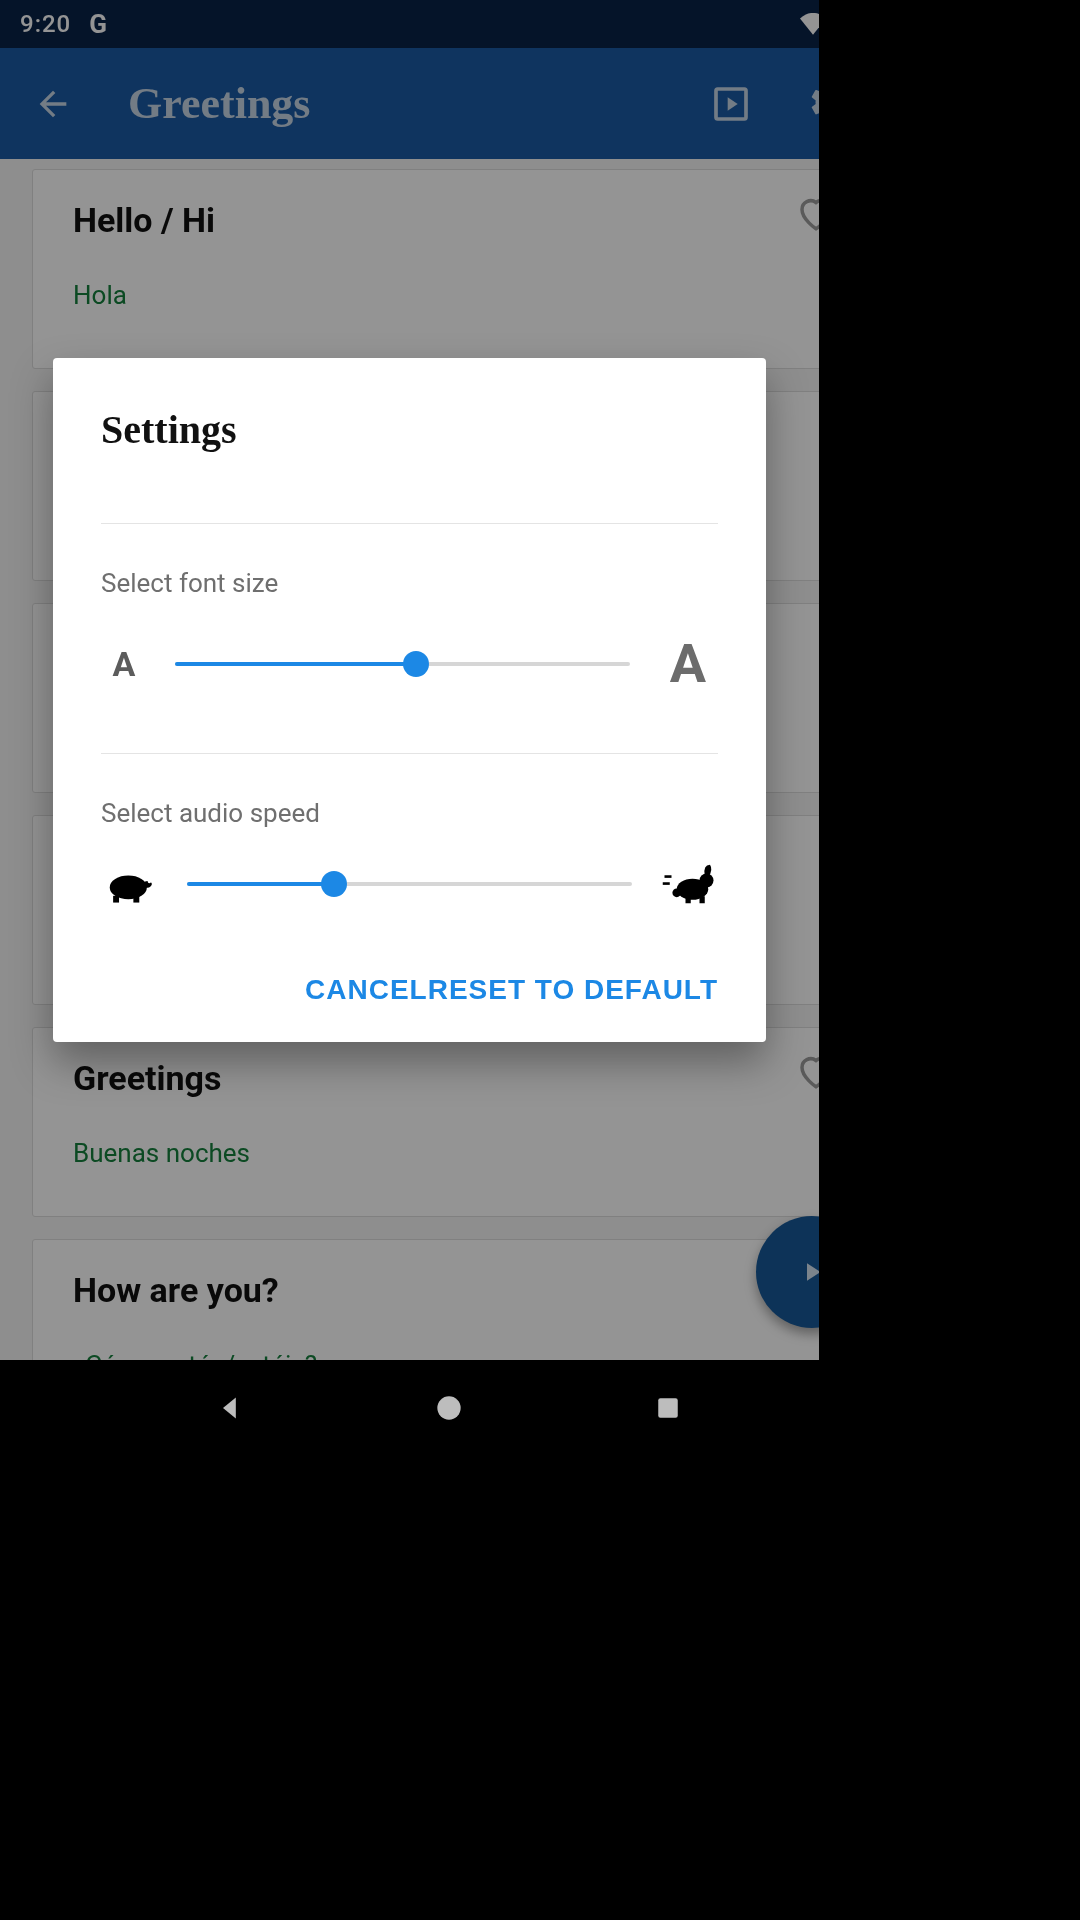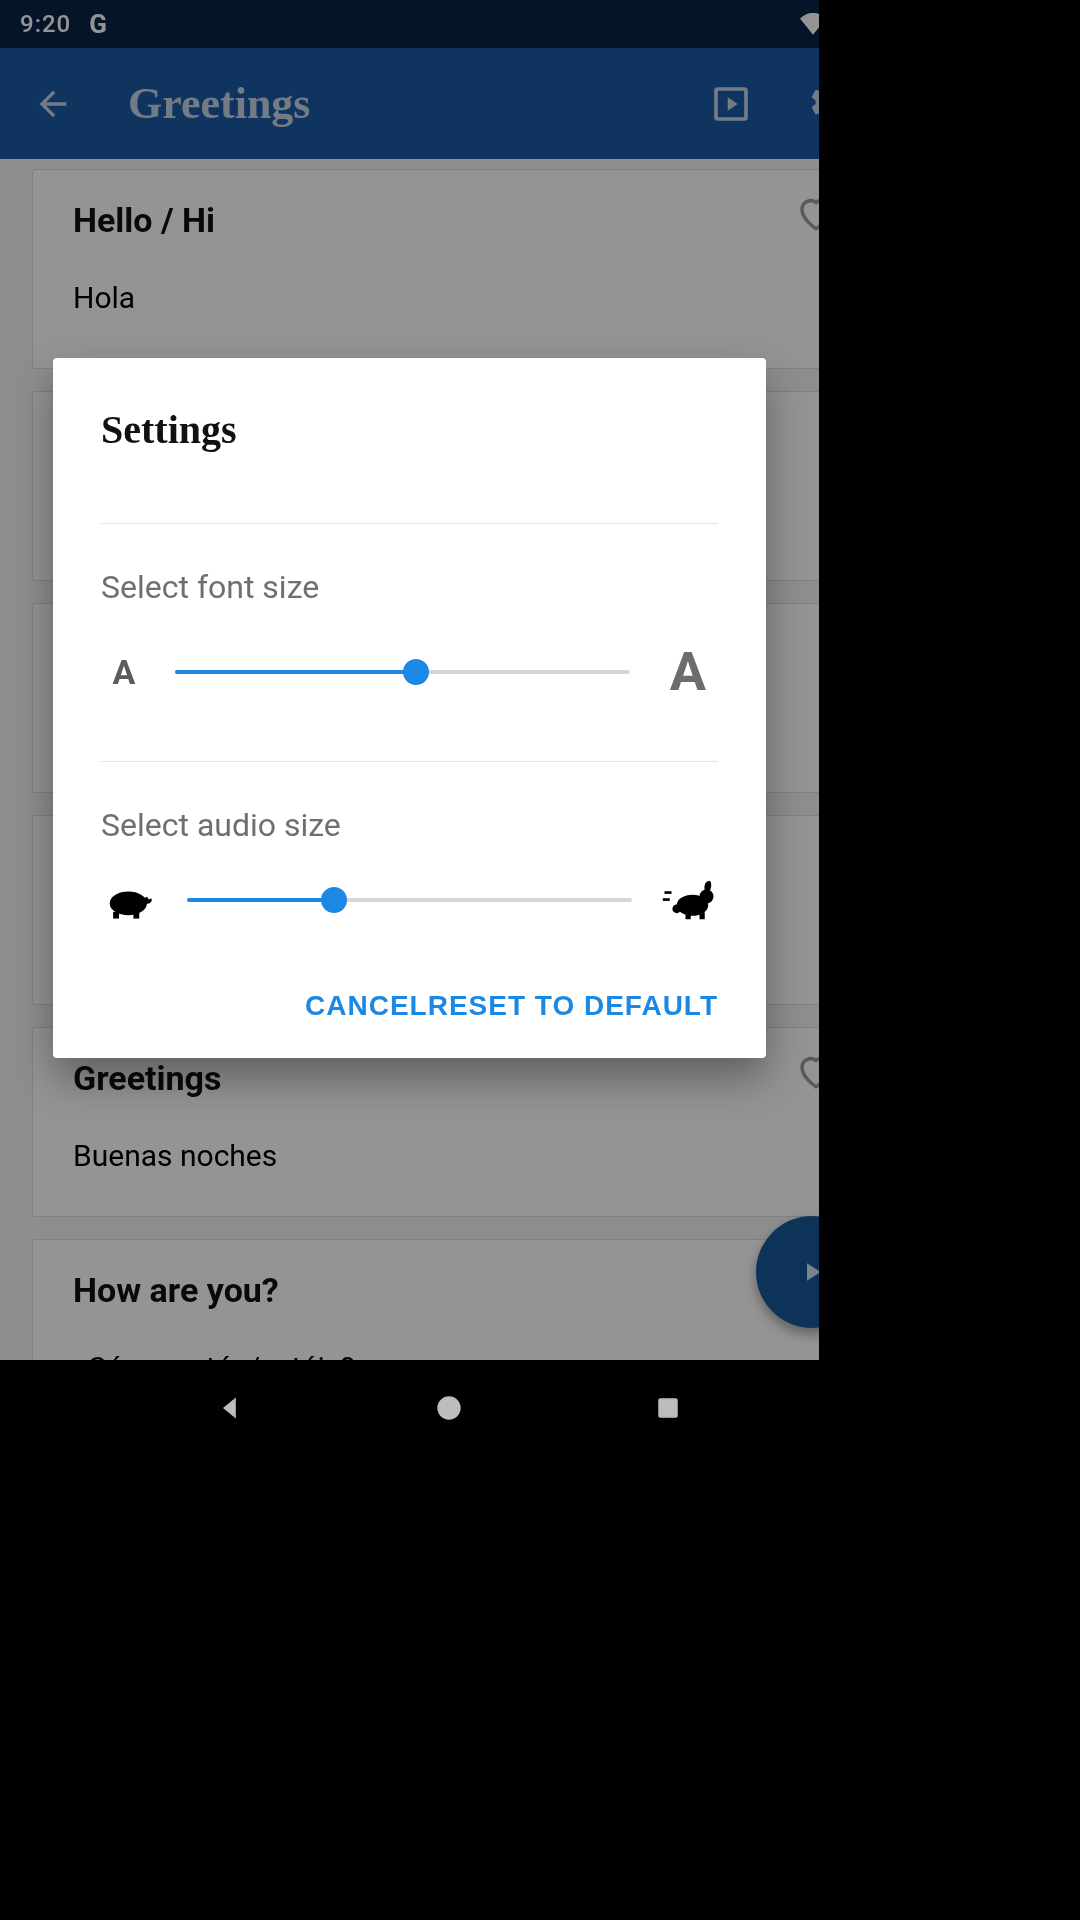--- a/index.html
+++ b/index.html
@@ -20,34 +20,34 @@
   .app-bar .back { width:50px; height:50px; display:flex; align-items:center; justify-content:center; margin-right:50px; }
   .app-bar .title { flex:1; font-size:44px; font-weight:700; color:#c7d6e6; font-family: Georgia, 'Times New Roman', serif; }
   .app-bar .action { width:50px; height:50px; display:flex; align-items:center; justify-content:center; margin-left:48px; }
   .app-bar svg { display:block; }
 
   
   .content { position:absolute; top:159px; left:0; right:0; bottom:96px; overflow:hidden; padding:10px 32px 0 32px; }
   .card { background:#fff; border:1px solid #ddd; border-radius:3px; margin-bottom:22px; padding:30px 40px 38px 40px; position:relative; min-height:190px; }
   .card.tall { min-height:200px; }
   .card .primary { font-size:34px; font-weight:700; color:#111; margin-bottom:40px; }
-  .card .secondary { font-size:30px; color:#000000; }
+  .card .secondary { font-size:26px; color:#15803d; }
   .card .heart { position:absolute; top:22px; right:28px; }
 
   
   .fab { position:absolute; right:30px; bottom:128px; width:112px; height:112px; border-radius:56px; background:#175998; display:flex; align-items:center; justify-content:center; box-shadow:0 6px 12px rgba(0,0,0,.35); }
 
   
   .scrim { position:absolute; inset:0; background:rgba(0,0,0,.42); }
 
   
   .dialog { position:absolute; left:53px; top:358px; width:713px; background:#fff; border-radius:4px; box-shadow:0 20px 40px rgba(0,0,0,.35); padding:48px 48px 36px 48px; }
   .dialog .dlg-title { font-size:40px; font-weight:700; color:#111; margin-bottom:70px;font-family:Liberation Serif, serif; }
   .dialog .section { border-top:1px solid #e4e4e4; padding-top:44px; margin-bottom:24px; }
-  .dialog .section-label { font-size:32px; color:#6f6f6f; margin-bottom:34px; }
+  .dialog .section-label { font-size:26px; color:#6f6f6f; margin-bottom:34px; }
   .slider-row { display:flex; align-items:center; gap:28px; padding-bottom:34px; }
   .slider-row .end-a-small { font-size:34px; font-weight:700; color:#5c5c5c; width:46px; text-align:center; }
   .slider-row .end-a-large { font-size:54px; font-weight:700; color:#6c6c6c; width:60px; text-align:center; }
   .slider-row .end-icon { width:58px; display:flex; justify-content:center; }
   .slider { flex:1; position:relative; height:24px; }
   .slider .track { position:absolute; top:50%; left:0; right:0; height:4px; background:#d6d6d6; border-radius:2px; transform:translateY(-50%); }
   .slider .fill { position:absolute; top:50%; left:0; height:4px; background:#1c88e5; border-radius:2px; transform:translateY(-50%); }
   .slider .thumb { position:absolute; top:50%; width:26px; height:26px; background:#1c88e5; border-radius:50%; transform:translate(-50%,-50%); }
   .dialog .buttons { display:flex; justify-content:flex-end; margin-top:34px; }
   .dialog .btn { font-size:28px; font-weight:600; letter-spacing:1px; color:#1c88e5; background:none; border:none; cursor:pointer; }
@@ -162,21 +162,21 @@
         <div class="slider">
           <div class="track"></div>
           <div class="fill" id="fontFill" style="width: 53%;"></div>
           <div class="thumb" id="fontThumb" style="left: 53%;"></div>
         </div>
         <div class="end-a-large">A</div>
       </div>
     </div>
 
     <div class="section">
-      <div class="section-label">Select audio size</div>
+      <div class="section-label">Select audio speed</div>
       <div class="slider-row">
         <div class="end-icon">
           <svg width="54" height="40" viewBox="0 0 64 44">
             <ellipse cx="30" cy="26" rx="22" ry="14" fill="#000"></ellipse>
             <path d="M48 20 q8 -4 10 2 q-2 6 -8 4 z" fill="#000"></path>
             <circle cx="55" cy="19" r="2" fill="#fff"></circle>
             <rect x="12" y="36" width="7" height="8" fill="#000"></rect>
             <rect x="36" y="36" width="7" height="8" fill="#000"></rect>
           </svg>
         </div>

